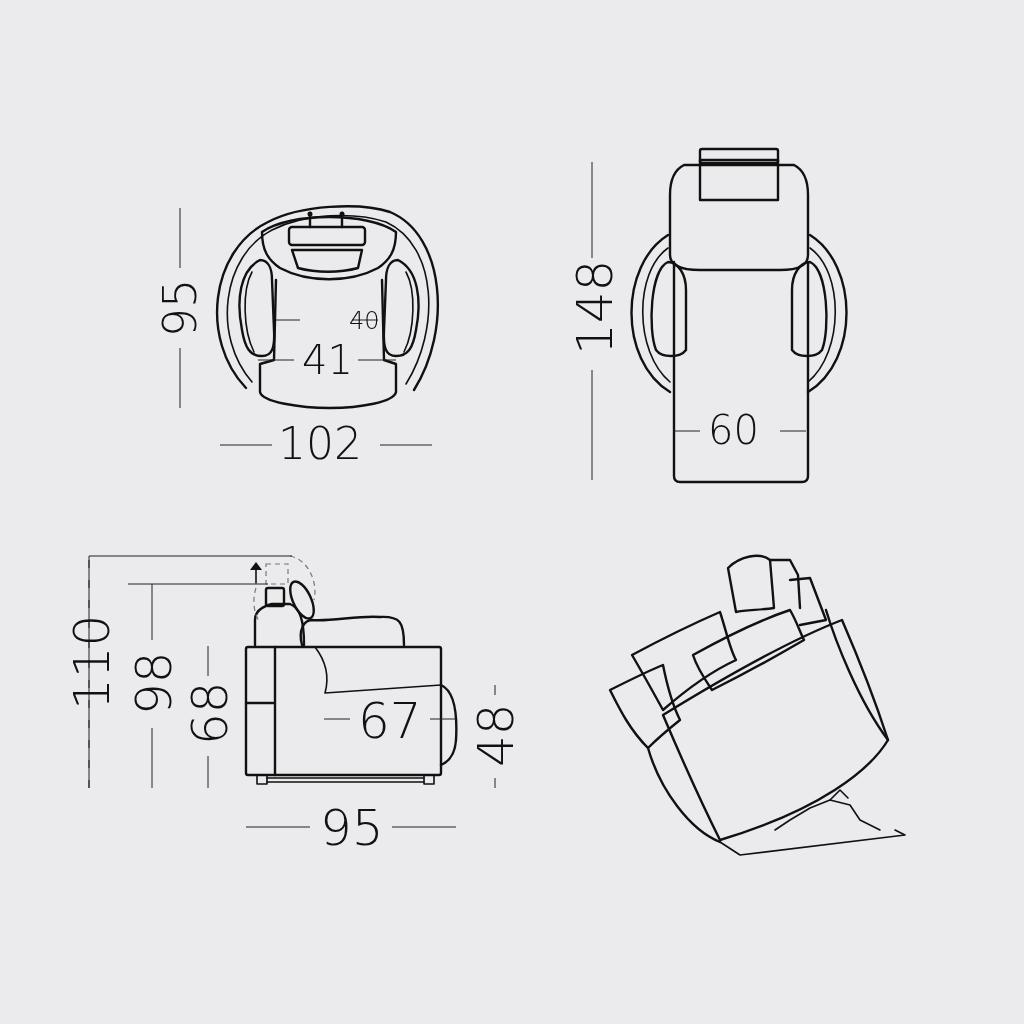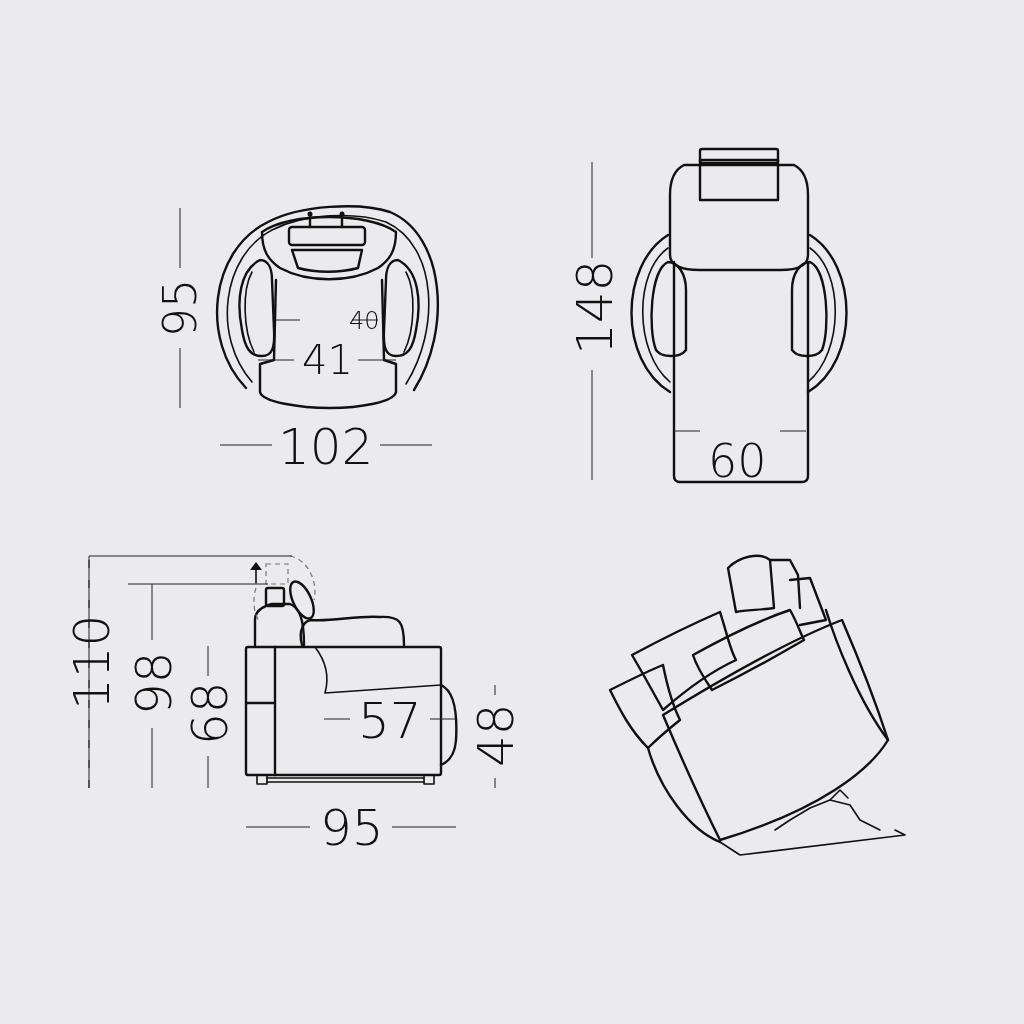--- a/index.html
+++ b/index.html
@@ -138,25 +138,25 @@
     <path class="ln" d="M610,690 C630,680 650,670 663,665 C668,690 675,710 680,720 C670,728 660,736 648,748 C630,730 620,710 610,690 Z"></path>
     <path class="ln" d="M648,748 C660,790 690,830 720,842"></path>
 
     <path class="ln-thin" d="M720,842 L740,855 L905,835 L895,830"></path>
     <path class="ln-thin" d="M775,830 L790,820 L810,808 L830,800 L850,805 L860,820 L880,830"></path>
     <path class="ln-thin" d="M830,800 L840,790 L848,798"></path>
   </g>
 </svg>
 
 <div class="lbl vert" style="left:150px; top:285px; font-size:46px; width:60px; text-align:center;">95</div>
-<div class="lbl" style="left:278px; top:422px; font-size:50px;">102</div>
+<div class="lbl" style="left:278px; top:422px; font-size:44px;">102</div>
 <div class="lbl" style="left:329px; top:309px; font-size:24px;margin-left:20px;">40</div>
 <div class="lbl" style="left:302px; top:340px; font-size:40px;">41</div>
 
 <div class="lbl vert" style="left:555px; top:290px; font-size:50px; width:80px; text-align:center;">148</div>
-<div class="lbl" style="left:708px; top:410px; font-size:46px;margin-top:28px;">60</div>
+<div class="lbl" style="left:708px; top:410px; font-size:40px;">60</div>
 
 <div class="lbl vert" style="left:52px; top:645px; font-size:50px; width:80px; text-align:center;">110</div>
 <div class="lbl vert" style="left:124px; top:660px; font-size:50px; width:60px; text-align:center;">98</div>
 <div class="lbl vert" style="left:180px; top:690px; font-size:50px; width:60px; text-align:center;">68</div>
 <div class="lbl vert" style="left:466px; top:712px; font-size:50px; width:60px; text-align:center;">48</div>
-<div class="lbl" style="left:358px; top:696px; font-size:50px;">57</div>
+<div class="lbl" style="left:358px; top:696px; font-size:50px;">67</div>
 <div class="lbl" style="left:320px; top:803px; font-size:50px;">95</div>
 
 </body></html>

